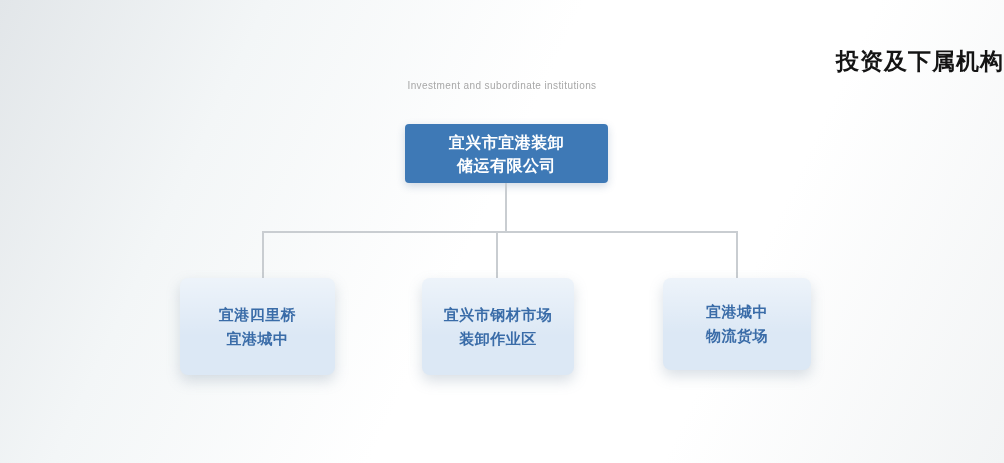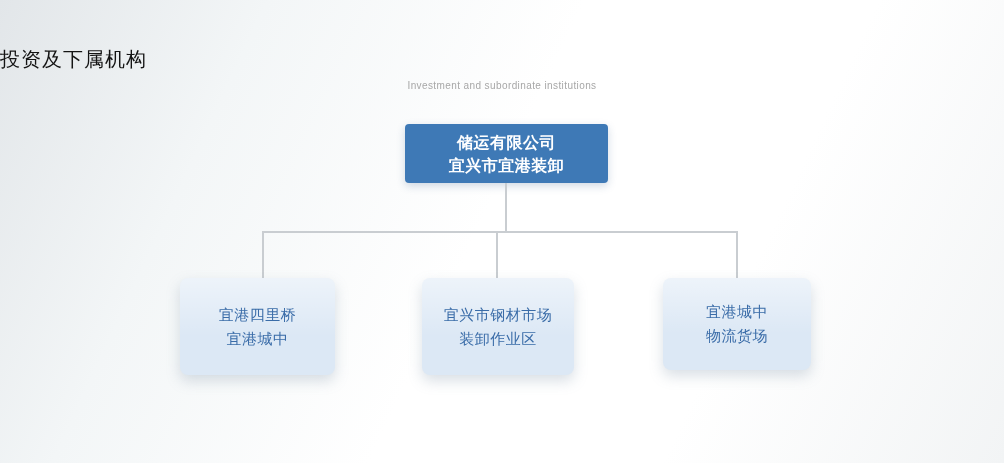--- a/index.html
+++ b/index.html
@@ -12,23 +12,23 @@
     width: 1004px;
     height: 463px;
     overflow: hidden;
     background: linear-gradient(115deg, #e2e6e9 0%, #f3f6f7 22%, #ffffff 48%, #ffffff 72%, #f2f4f5 100%);
   }
   .page-title {
     position: absolute;
     top: 46px;
     left: 0;
     width: 100%;
-    text-align: left;
-    font-size: 20px;
-    font-weight: normal;
+    text-align: right;
+    font-size: 23px;
+    font-weight: bold;
     color: #141414;
     letter-spacing: 1px;
   }
   .page-subtitle {
     position: absolute;
     top: 80px;
     left: 0;
     width: 100%;
     text-align: center;
     font-size: 10px;
@@ -62,21 +62,21 @@
   .conn-horizontal { left: 262px; top: 231px; width: 476px; height: 2px; }
   .conn-drop-left  { left: 262px; top: 233px; width: 2px;  height: 45px; }
   .conn-drop-mid   { left: 496px; top: 233px; width: 2px;  height: 45px; }
   .conn-drop-right { left: 736px; top: 233px; width: 2px;  height: 45px; }
   .child-box {
     position: absolute;
     border-radius: 8px;
     background: linear-gradient(180deg, rgba(255,255,255,0.5), rgba(255,255,255,0) 60%), var(--child-box-bg, #dce8f5);
     color: var(--child-box-text, #3a6ca8);
     font-size: 15px;
-    font-weight: normal;
+    font-weight: bold;
     line-height: 24px;
     letter-spacing: 0.5px;
     display: flex;
     flex-direction: column;
     align-items: center;
     justify-content: center;
     box-shadow: 0 6px 14px rgba(120, 140, 160, 0.28);
   }
   .child-1 { left: 180px; top: 278px; width: 155px; height: 97px; }
   .child-2 { left: 422px; top: 278px; width: 152px; height: 97px; }
@@ -84,22 +84,22 @@
 </style>
 </head>
 <body>
 
 <div class="canvas">
 
   <div class="page-title">投资及下属机构</div>
   <div class="page-subtitle">Investment and subordinate institutions</div>
 
   <div class="root-box">
+    <span>宜兴市宜港装卸</span>
     <span>储运有限公司</span>
-    <span>宜兴市宜港装卸</span>
   </div>
 
   <div class="connector conn-root-drop"></div>
   <div class="connector conn-horizontal"></div>
   <div class="connector conn-drop-left"></div>
   <div class="connector conn-drop-mid"></div>
   <div class="connector conn-drop-right"></div>
 
   <div class="child-box child-1">
     <span>宜港四里桥</span>

